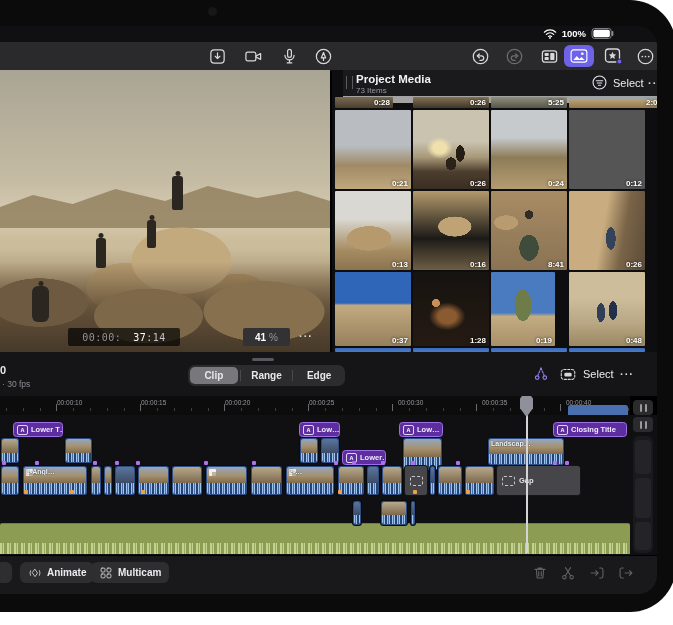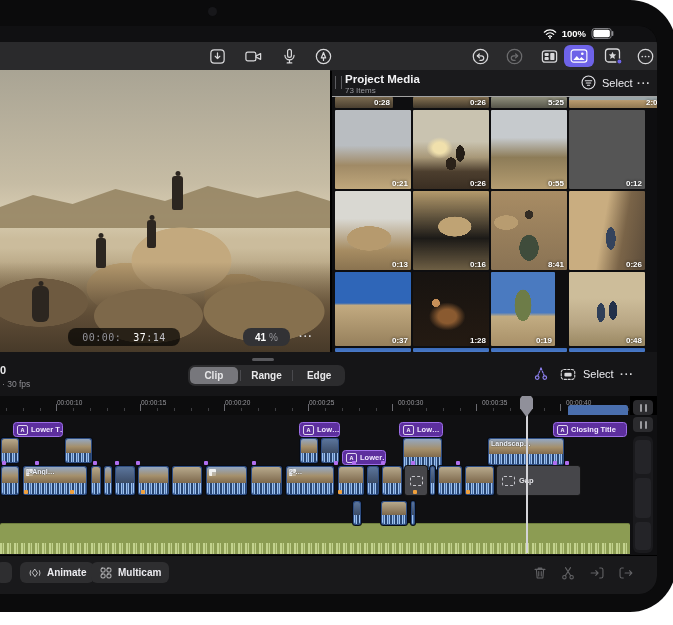--- a/index.html
+++ b/index.html
@@ -35,29 +35,29 @@
       linear-gradient(180deg, rgba(0,0,0,0) 0 30%, #8d7650 70%, #6b5840 100%);}
   .fgrocks{position:absolute;left:0;bottom:0;width:100%;height:90px;
     background:
       radial-gradient(80px 40px at 12% 45%, #6e5a40 0 60%, rgba(0,0,0,0) 61%),
       radial-gradient(90px 45px at 45% 60%, #7d684a 0 60%, rgba(0,0,0,0) 61%),
       radial-gradient(100px 50px at 80% 55%, #86704e 0 60%, rgba(0,0,0,0) 61%),
       linear-gradient(180deg, rgba(0,0,0,0) 0, #5e4c36 60%, #473a29 100%);}
   .fig{position:absolute;background:#2c2620;border-radius:3px 3px 2px 2px;}
   .fig::before{content:"";position:absolute;top:-5px;left:50%;transform:translateX(-50%);
                width:5px;height:5px;border-radius:50%;background:#2c2620;}
-  .pill{position:absolute;border-radius:8px;display:flex;align-items:center;justify-content:center;}
+  .pill{position:absolute;border-radius:2px;display:flex;align-items:center;justify-content:center;}
   .tc{background:rgba(0,0,0,.68);font-family:"DejaVu Sans Mono",monospace;font-size:10px;letter-spacing:.5px;}
   .tc .dimtc{color:#93939a;} .tc .brt{color:#fff;margin-left:12px;} .tc .med{color:#c2c2c8;}
   .zoom-pill{background:#323235;font-size:10px;}
   .zoom-pill .v{color:#fff;font-weight:bold;} .zoom-pill .u{color:#97979c;margin-left:3px;}
   .dots{color:#d8d8da;font-size:11px;font-weight:bold;letter-spacing:1px;}
   
   .media-panel{position:absolute;left:332px;top:44px;width:325px;height:282px;background:#0e0e10;}
-  .mp-header{position:absolute;left:0;top:0;width:100%;height:26px;background:#1a1a1c;border-bottom:1px solid #a3a3a3;}
+  .mp-header{position:absolute;left:11px;top:0;width:100%;height:26px;background:#1a1a1c;border-bottom:7px solid #a3a3a3;}
   .mp-title{position:absolute;left:13px;top:3px;font-size:11.5px;font-weight:bold;color:#f2f2f4;}
   .mp-count{position:absolute;left:13px;top:16px;font-size:8px;color:#98989d;}
   .mp-handle{position:absolute;left:3px;top:6px;width:5px;height:13px;
              border-left:1.5px solid #5c5c60;border-right:1.5px solid #5c5c60;}
   .mp-select{position:absolute;font-size:11px;color:#ececf0;top:7px;}
   .media-grid{position:absolute;left:0;top:26px;width:325px;height:256px;overflow:hidden;}
   .thumb{position:absolute;border-radius:1px;overflow:hidden;background:#555;}
   .dur{position:absolute;right:3px;bottom:1px;font-size:8px;font-weight:bold;color:#fff;
        text-shadow:0 0 3px rgba(0,0,0,.9);}
   .v-rock-dark{background:linear-gradient(180deg,#7a6a50,#4a3f30);}
@@ -300,21 +300,21 @@
             <div class="thumb v-tan" style="left: 237px; top: 1px; width: 96px; height: 11px;">
               <div class="dur">2:04</div>
             </div>
             <div class="thumb v-cloud" style="left: 3px; top: 14px; width: 76px; height: 79px;">
               <div class="dur">0:21</div>
             </div>
             <div class="thumb v-sunset" style="left: 81px; top: 14px; width: 76px; height: 79px;">
               <div class="dur">0:26</div>
             </div>
             <div class="thumb v-hill" style="left: 159px; top: 14px; width: 76px; height: 79px;">
-              <div class="dur">0:55</div>
+              <div class="dur">0:24</div>
             </div>
             <div class="thumb v-rockface" style="left: 237px; top: 14px; width: 76px; height: 79px;">
               <div class="dur">0:12</div>
             </div>
             <div class="thumb v-rockpile" style="left: 3px; top: 95px; width: 76px; height: 79px;">
               <div class="dur">0:13</div>
             </div>
             <div class="thumb v-rocks2" style="left: 81px; top: 95px; width: 76px; height: 79px;">
               <div class="dur">0:16</div>
             </div>

